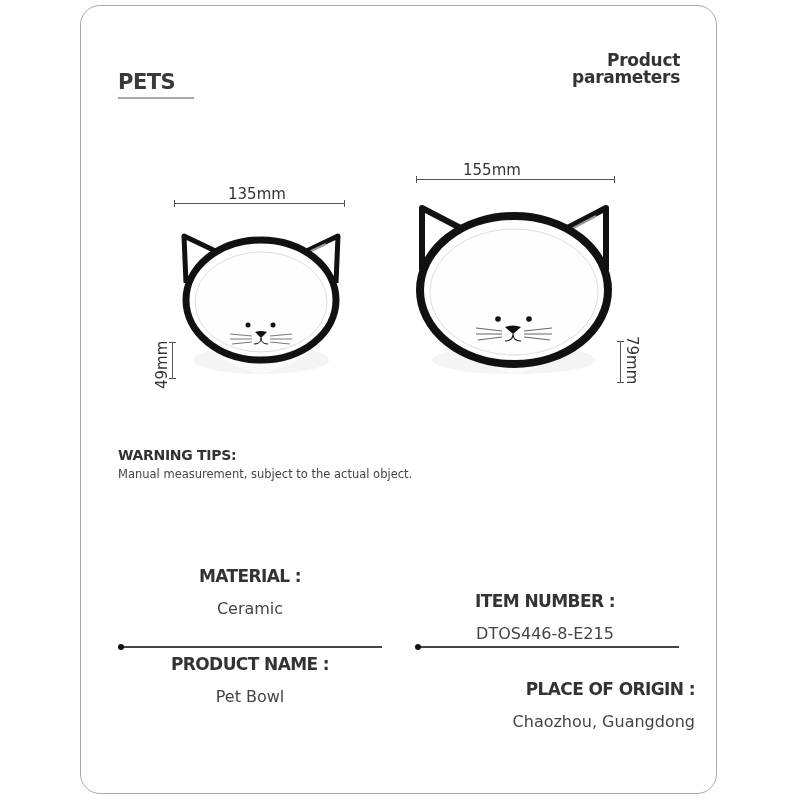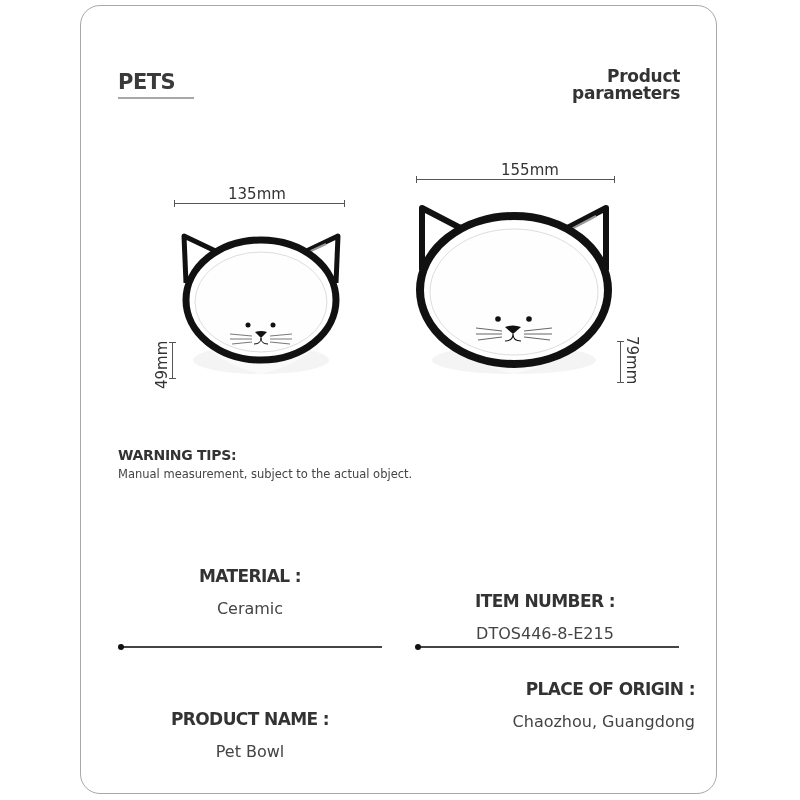--- a/index.html
+++ b/index.html
@@ -1,20 +1,20 @@
 <!DOCTYPE html>
 <html><head>
 <meta charset="utf-8">
 <style>
   html, body { margin:0; padding:0; background:#ffffff; }
   body { width:800px; height:800px; position:relative; overflow:hidden; font-family:"DejaVu Sans", sans-serif; color:#333; }
   .card { position:absolute; left:80px; top:5px; width:637px; height:789px; border:1.5px solid #a8a8a8; border-radius:20px; box-sizing:border-box; }
   .pets { position:absolute; left:118px; top:70px; font-family:"DejaVu Sans", sans-serif; font-weight:bold; font-size:21px; color:#3a3a3a; letter-spacing:-0.5px; }
   .pets-underline { position:absolute; left:118px; top:97px; width:76px; height:2px; background:#a8a8a8; }
-  .params { position:absolute; right:120px; top:68px; text-align:right; font-weight:bold; font-size:17px; line-height:17px; color:#333; letter-spacing:-0.3px; }
+  .params { position:absolute; right:120px; top:52px; text-align:right; font-weight:bold; font-size:17px; line-height:17px; color:#333; letter-spacing:-0.3px; }
   .dim-h { position:absolute; height:1px; background:#555; }
   .dim-h::before, .dim-h::after { content:""; position:absolute; top:-3px; width:1px; height:7px; background:#555; }
   .dim-h::before { left:0; } .dim-h::after { right:0; }
   .dim-label { position:absolute; font-size:15px; color:#333; font-family:"DejaVu Sans", sans-serif; }
   .dim-v { position:absolute; width:1px; background:#555; }
   .dim-v::before, .dim-v::after { content:""; position:absolute; left:-3px; height:1px; width:7px; background:#555; }
   .dim-v::before { top:0; } .dim-v::after { bottom:0; }
   .vlabel { position:absolute; font-size:15px; color:#333; white-space:nowrap; }
   .vlabel.ccw { transform:rotate(-90deg); transform-origin:left top; }
   .vlabel.cw { transform:rotate(90deg); transform-origin:left top; }
@@ -56,21 +56,21 @@
   <g>
     <circle cx="70" cy="97" r="2.5" fill="#111"></circle>
     <circle cx="95" cy="97" r="2.5" fill="#111"></circle>
     <path d="M77 104 Q83 102 89 104 L83 110 Z" fill="#111"></path>
     <path d="M83 110 Q83 116 76 116 M83 110 Q83 116 90 116" fill="none" stroke="#111" stroke-width="1"></path>
     <path d="M52 106 L74 108 M52 111 L74 111 M54 116 L74 114" stroke="#555" stroke-width="0.8" fill="none"></path>
     <path d="M114 106 L92 108 M114 111 L92 111 M112 116 L92 114" stroke="#555" stroke-width="0.8" fill="none"></path>
   </g>
 </svg>
 
-<div class="dim-label" style="left:501px; top:161px;">155mm</div>
+<div class="dim-label" style="left:463px; top:161px;">155mm</div>
 <div class="dim-h" style="left:416px; top:179px; width:199px;"></div>
 <div class="dim-v" style="left:620px; top:341px; height:42px;"></div>
 <div class="vlabel cw" style="left:641px; top:336px;">79mm</div>
 
 <svg class="bowl" style="left:412px; top:202px;" width="204" height="176" viewBox="0 0 204 176">
   <ellipse cx="102" cy="158" rx="82" ry="14" fill="#f4f4f4"></ellipse>
   <path d="M14 95 Q18 152 102 172 Q186 152 190 95 Z" fill="#fafafa"></path>
   <path d="M10 68 L10 6 L60 32" fill="none" stroke="#111" stroke-width="6" stroke-linejoin="round"></path>
   <path d="M194 68 L194 6 L144 32" fill="none" stroke="#111" stroke-width="6" stroke-linejoin="round"></path>
   <line x1="184" y1="14" x2="150" y2="32" stroke="#999" stroke-width="2"></line>
@@ -98,20 +98,20 @@
   <div class="spec-value">DTOS446-8-E215</div>
 </div>
 
 <div class="divider" style="left:121px; top:646px; width:261px;">
     <span class="dot"></span>
   </div>
 <div class="divider" style="left:418px; top:646px; width:261px;">
     <span class="dot"></span>
   </div>
 
-<div class="spec" style="left:100px; top:709px;">
+<div class="spec" style="left:100px; top:654px;">
   <div class="spec-label">PRODUCT NAME :</div>
   <div class="spec-value">Pet Bowl</div>
 </div>
 <div class="spec" style="left:395px; top:679px;text-align:right;">
   <div class="spec-label">PLACE OF ORIGIN :</div>
   <div class="spec-value">Chaozhou, Guangdong</div>
 </div>
 
 </body></html>

